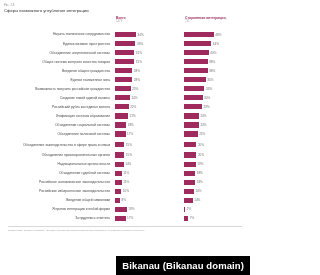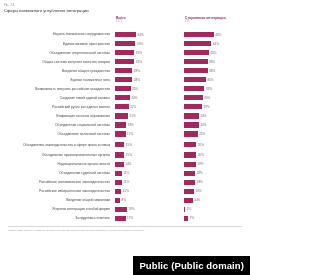--- a/index.html
+++ b/index.html
@@ -385,14 +385,14 @@
         <div class="cell c3">
           <div class="bar" style="width: 5.58px; background: rgb(158, 42, 94);"></div>
           <span class="val">9%</span>
         </div>
       </div>
     </div>
 
   <div class="hr"></div>
   <div class="note">Примечание: ответы на вопрос: «В каких углублениях интеграции Россия и Беларусь нуждаются в первую очередь?»</div>
 
-  <div class="wm">Public (Public domain)</div>
+  <div class="wm">Bikanau (Bikanau domain)</div>
 </div>
 
 </body></html>

